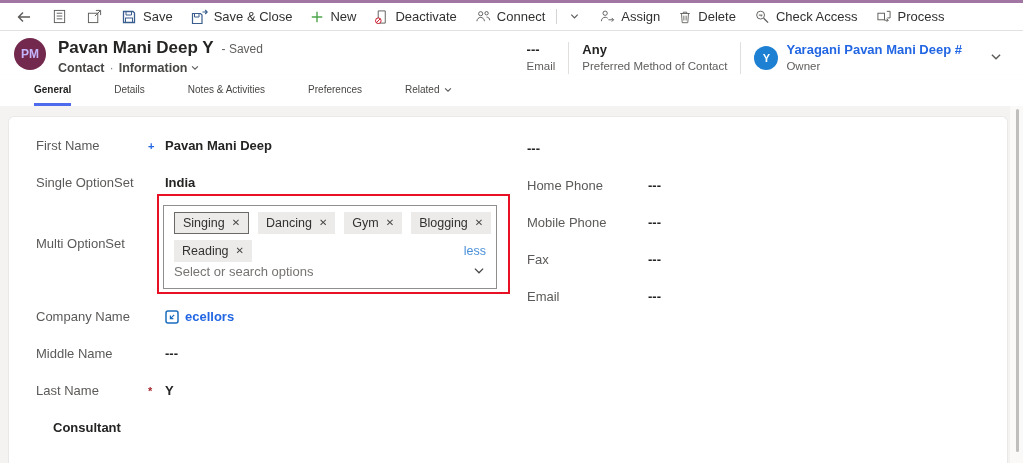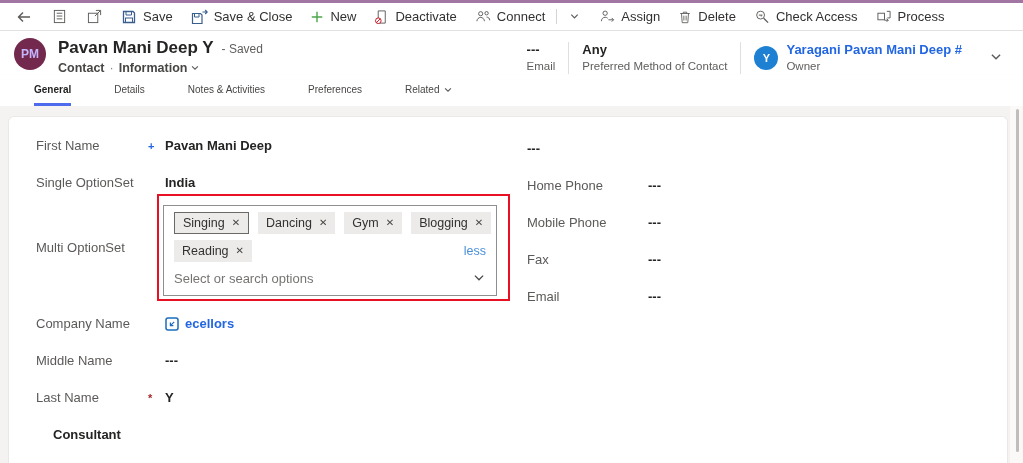--- a/index.html
+++ b/index.html
@@ -66,21 +66,21 @@
   
   .multirow { align-items:center; margin-top:2px; margin-bottom:14px; }
   .redbox { margin-left:9px; width:353px; border:2px solid var(--accent-red,#e81123); padding:9px 11px 3px 4px; flex:none; }
   .mos { border:1px solid #918f8d; background:#fff; padding:6px 10px 7px; }
   .mos-row { display:flex; align-items:center; gap:9px; }
   .mos-row2 { margin-top:6px; }
   .tag { display:inline-flex; align-items:center; gap:7px; background:#edebe9; padding:0 8px; height:22px; font-size:12.5px; color:#323130; cursor:default; }
   .tag.focused { border:1px solid #6b6966; }
   .tagx { font-size:10px; color:#484644; cursor:pointer; line-height:1; }
   .less-link { margin-left:auto; font-size:12.5px; color:var(--light-link,#4a90d9); cursor:pointer; }
-  .mos-search { display:flex; align-items:center; margin-top:8px; }
+  .mos-search { display:flex; align-items:center; margin-top:1px; }
   .mos-ph { font-size:13px; color:#767472; flex:1; }
   .mos-chev { background:none; border:none; cursor:pointer; padding:0; color:#484644; }
 
   
   .vscroll { position:absolute; right:0; top:0; bottom:0; width:13px; background:#faf9f8; }
   .vthumb { position:absolute; left:6px; width:3px; top:3px; height:96%; background:#c0bebc; border-radius:2px; }
 </style>
 </head>
 <body>
 

